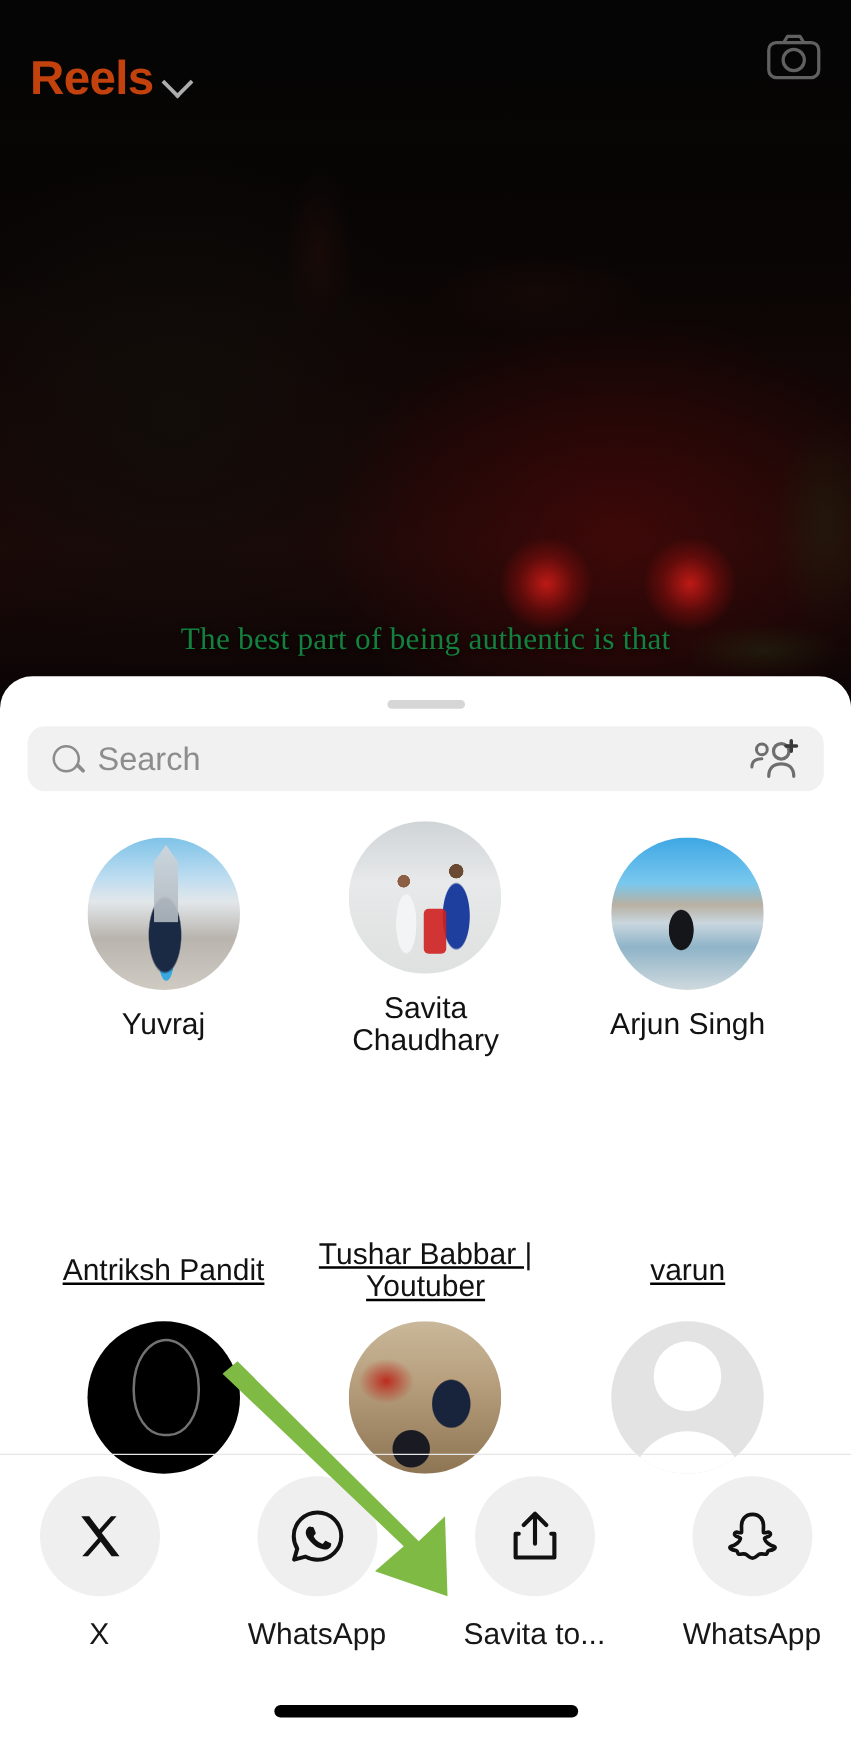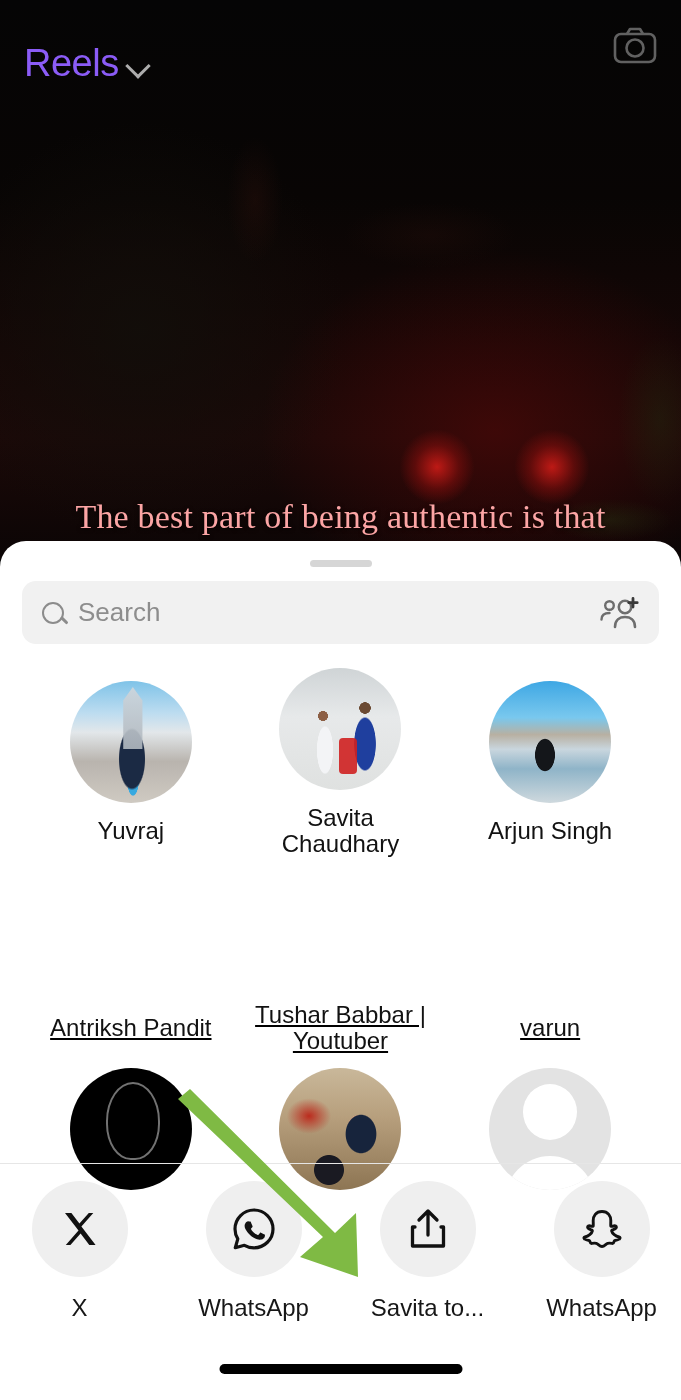--- a/index.html
+++ b/index.html
@@ -38,38 +38,38 @@
 
   
   #topbar {
     position:absolute; left:0; top:0; width:681px; height:90px;
     display:flex; align-items:center; justify-content:space-between;
     padding:0 24px;
     z-index:5;
   }
   #reels-title-wrap { display:flex; align-items:flex-end; gap:10px; }
   #reels-title {
-    color:#8b5cf6; font-size:38px; font-weight:normal; letter-spacing:-0.5px;
+    color:#c2410c; font-size:38px; font-weight:bold; letter-spacing:-0.5px;
     line-height:1;
     margin-top:36px;
   }
   .chev-down {
     width:18px; height:18px; margin-bottom:7px;
     border-right:3px solid #b6b6b6; border-bottom:3px solid #b6b6b6;
     transform:rotate(45deg); opacity:.95;
   }
   #camera-icon { width:44px; height:38px; opacity:.62; }
 
   
   #caption {
     position:absolute; left:0; top:498px; width:681px;
     text-align:center;
-    color:#fca5a5;
+    color:#15803d;
     font-family:"Liberation Serif", serif;
-    font-size:34px;
+    font-size:25px;
     letter-spacing:.2px;
     white-space:nowrap;
     z-index:4;
     text-shadow:0 1px 4px rgba(0,0,0,.8);
   }
 
   
   #sheet {
     position:absolute; left:0; top:541px; width:681px; height:859px;
     background:#ffffff;
@@ -78,21 +78,21 @@
     overflow:hidden;
   }
   #grab-handle {
     width:62px; height:7px; border-radius:4px; background:#d6d6d6;
     margin:19px auto 0;
   }
 
   
   #search-row { padding:14px 22px 0; }
   #search-bar {
-    height:63px; background:#f1f1f1; border-radius:14px;
+    height:52px; background:#f1f1f1; border-radius:14px;
     display:flex; align-items:center; padding:0 18px 0 20px; gap:14px;
   }
   .mag {
     width:22px; height:22px; border:2.6px solid #8c8c8c; border-radius:50%;
     position:relative; flex:none;
   }
   .mag::after {
     content:""; position:absolute; width:9px; height:2.6px; background:#8c8c8c;
     right:-7px; bottom:0px; transform:rotate(45deg); border-radius:2px;
   }

